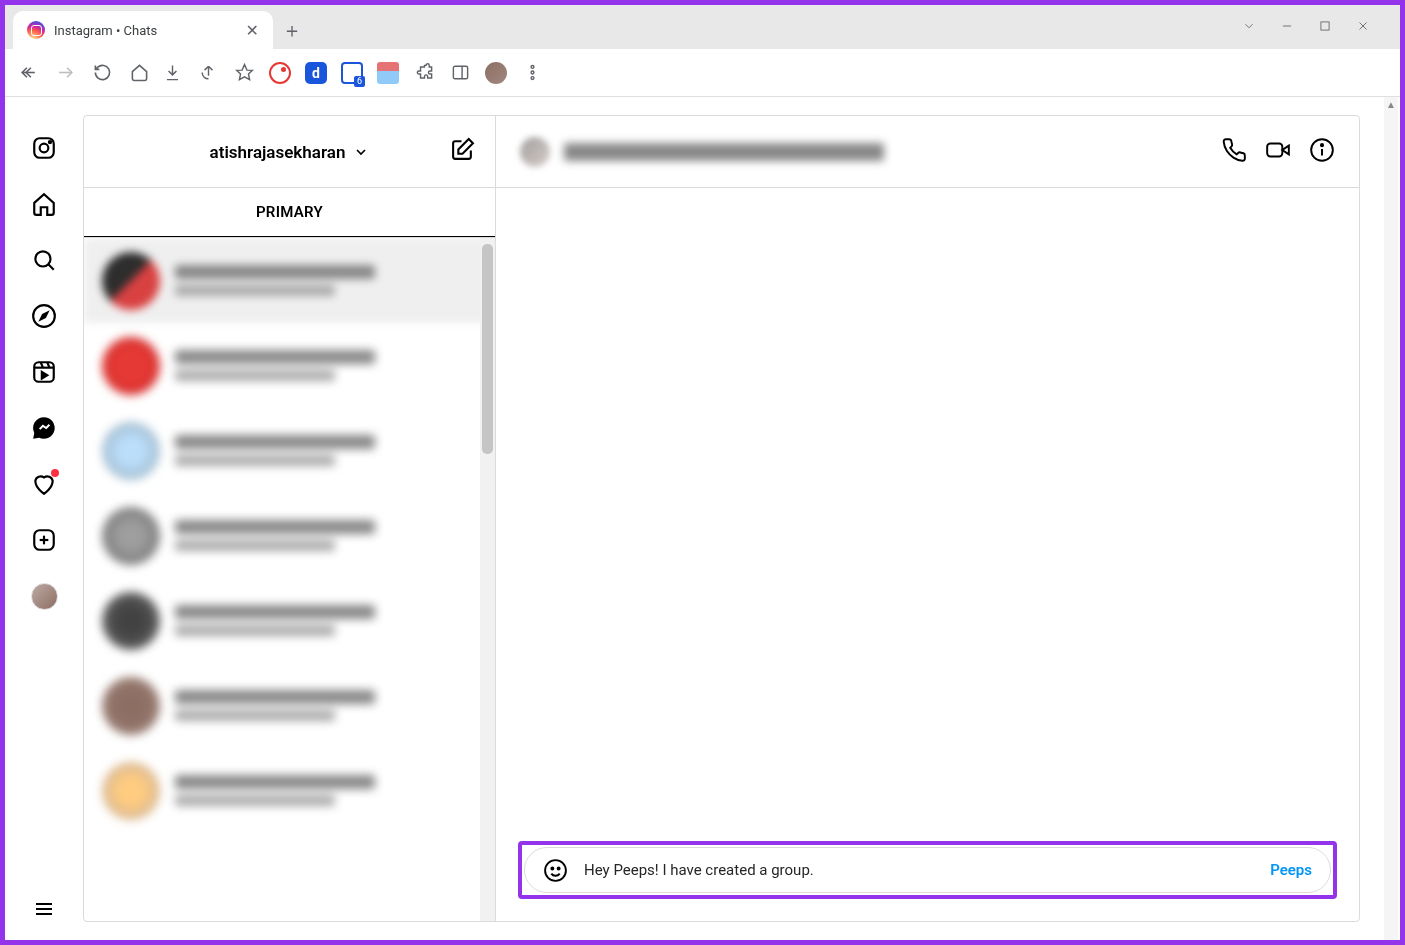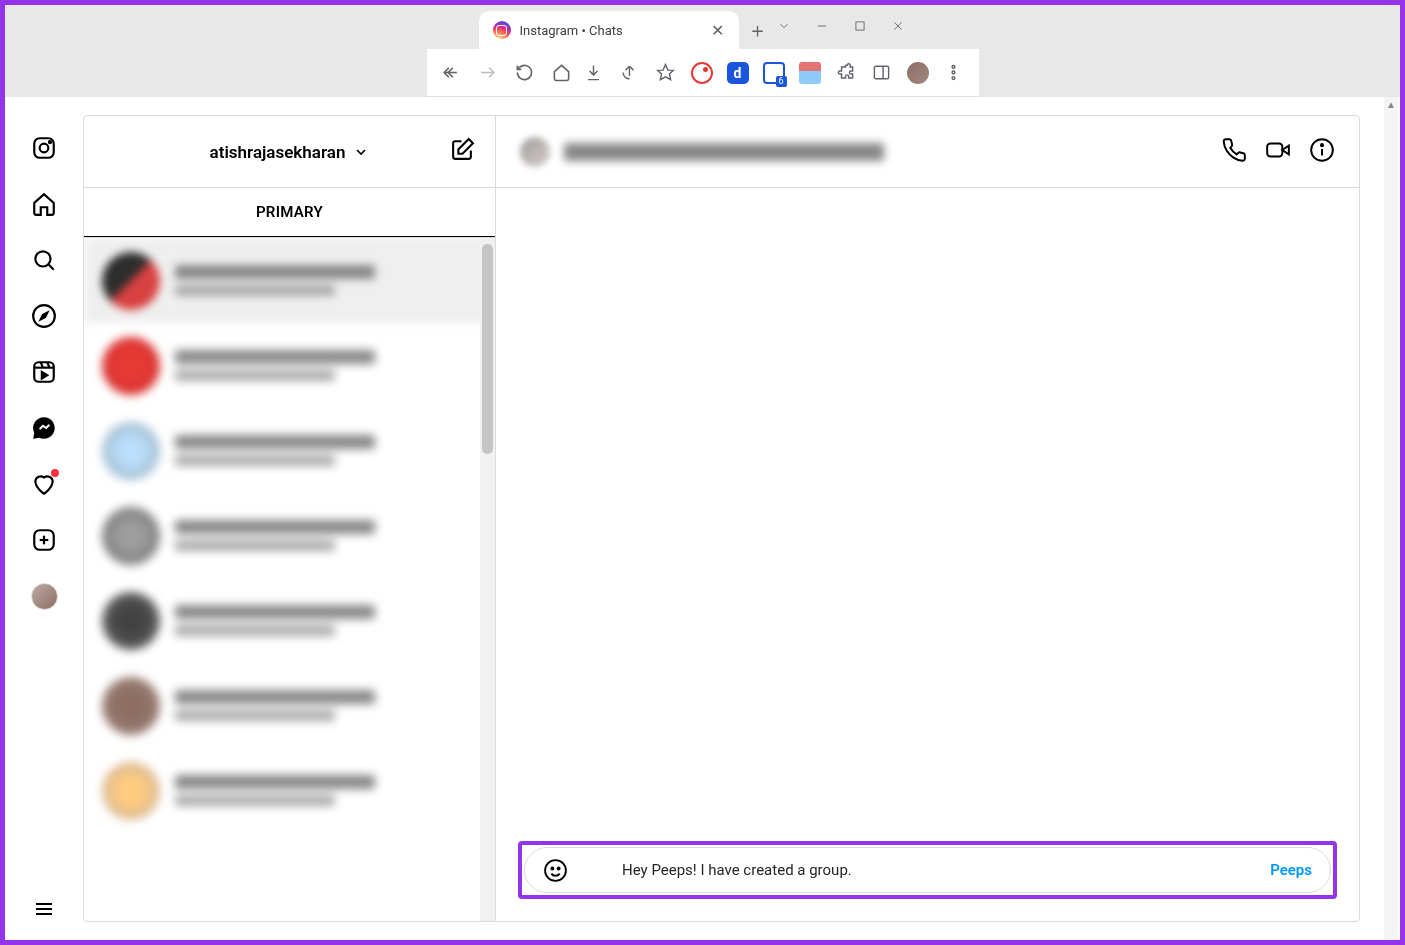--- a/index.html
+++ b/index.html
@@ -1,19 +1,19 @@
 <!DOCTYPE html>
 <html><head>
 <meta charset="utf-8">
 <style>
 * { margin: 0; padding: 0; box-sizing: border-box; font-family: -apple-system, BlinkMacSystemFont, "Segoe UI", Roboto, Helvetica, Arial, sans-serif; }
 body { width: 1405px; height: 945px; border: 5px solid #9333ea; background: #fff; display: flex; flex-direction: column; overflow: hidden; }
 
 
-.browser-chrome { background: #e8e8e8; display: flex; flex-direction: column; align-items: center; }
+.browser-chrome { background: #e8e8e8; display: flex; flex-direction: column; }
 .tab-bar { height: 44px; display: flex; align-items: flex-end; padding: 0 8px; gap: 4px; }
 .tab { background: #fff; border-radius: 10px 10px 0 0; height: 38px; width: 260px; display: flex; align-items: center; padding: 0 14px; gap: 9px; font-size: 13px; color: #3c4043; position: relative; }
 .tab-favicon { width: 18px; height: 18px; border-radius: 50%; background: radial-gradient(circle at 30% 107%, #fdf497 0%, #fd5949 45%, #d6249f 60%, #285AEB 90%); display:flex; align-items:center; justify-content:center;}
 .tab-favicon::after{content:""; width:9px; height:9px; border:1.5px solid #fff; border-radius:3px;}
 .tab-close { margin-left: auto; color: #5f6368; font-size: 16px; cursor:pointer;}
 .new-tab { width: 30px; height: 30px; display: flex; align-items: center; justify-content: center; color: #5f6368; font-size: 20px; cursor:pointer; margin-bottom:4px;}
 .window-controls { margin-left: auto; display: flex; gap: 24px; padding: 0 22px 0 0; align-items: center; height:44px;}
 .window-controls span { color: #5f6368; cursor:pointer; }
 .wc-chevron svg, .wc-min svg, .wc-max svg, .wc-close svg { width:14px; height:14px; stroke:#5f6368; stroke-width:1.5; fill:none;}
 
@@ -89,21 +89,21 @@
 .convo-avatar{width:30px; height:30px; border-radius:50%; background:linear-gradient(135deg,#9e9e9e,#d7ccc8); filter:blur(3px);}
 .convo-title{width:320px; height:18px; background:#888; border-radius:3px; filter:blur(4px);}
 .convo-actions{margin-left:auto; display:flex; gap:18px;}
 .convo-actions .action-icon{cursor:pointer;}
 .convo-actions svg{width:26px; height:26px; stroke:#000; stroke-width:1.8; fill:none;}
 .convo-body { flex: 1; }
 .convo-input-wrap { padding: 14px 22px 22px 22px; }
 .convo-input-highlight { border: 4px solid #9333ea; border-radius: 4px; padding: 2px; }
 .convo-input { border: 1px solid #dbdbdb; border-radius: 24px; height: 46px; display: flex; align-items: center; padding: 0 18px; gap: 16px; }
 .convo-input svg{width:25px; height:25px; stroke:#000; stroke-width:1.8; fill:none;}
-.convo-input .input-text{flex:1; border:none; outline:none; font-size:15px; color:#262626;margin-left:38px;}
+.convo-input .input-text{flex:1; border:none; outline:none; font-size:15px; color:#262626;}
 .convo-input .send-btn{color:#0095f6; font-size:15px; font-weight:600; cursor:pointer;}
 </style>
 </head>
 <body>
 
 <div class="browser-chrome">
   <div class="tab-bar">
     <div class="tab">
       <span class="tab-favicon"></span>
       <span>Instagram • Chats</span>

